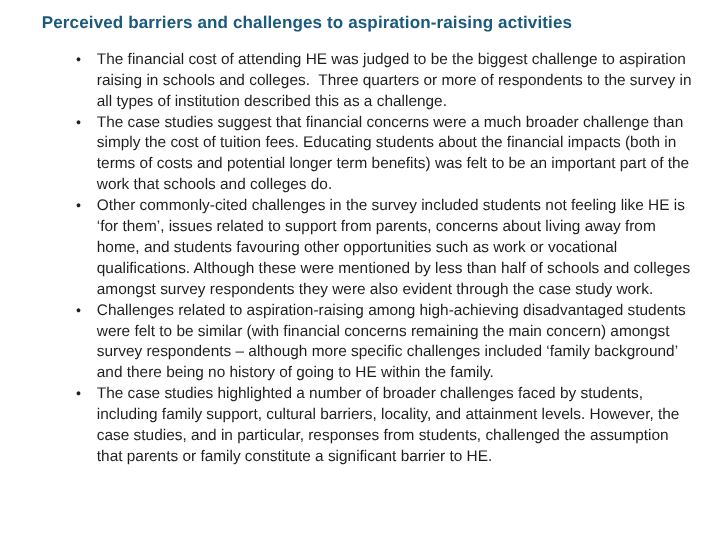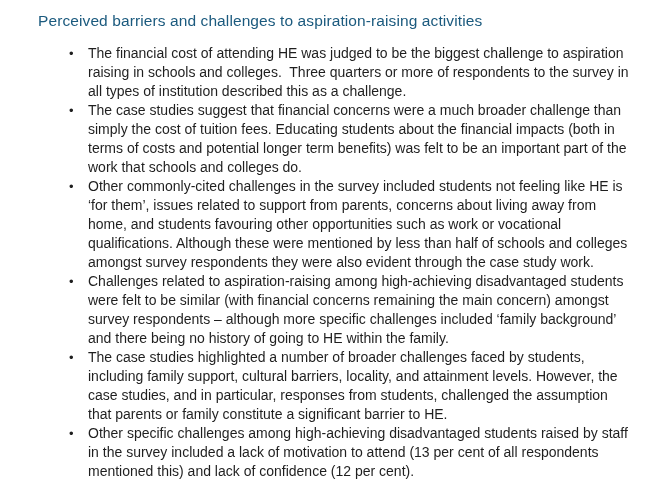--- a/index.html
+++ b/index.html
@@ -18,21 +18,21 @@
     box-sizing: border-box;
     width: 650px;
     height: 500px;
     padding: 10px 16px 0 38px;
     background: #ffffff;
   }
   .doc-title {
     margin: 0 0 13px 0;
     font-size: 15.5px;
     line-height: 21px;
-    font-weight: normal;
+    font-weight: bold;
     color: #1b5a7e;
     letter-spacing: 0.1px;
   }
   ul.bullet-list {
     margin: 0;
     padding: 0 0 0 50px;
     list-style: none;
   }
   ul.bullet-list li {
     position: relative;
@@ -58,15 +58,14 @@
 <body>
 
 <div class="doc-page">
   <h1 class="doc-title">Perceived barriers and challenges to aspiration-raising activities</h1>
   <ul class="bullet-list">
       <li>The financial cost of attending HE was judged to be the biggest challenge to aspiration raising in schools and colleges.  Three quarters or more of respondents to the survey in all types of institution described this as a challenge.</li>
       <li>The case studies suggest that financial concerns were a much broader challenge than simply the cost of tuition fees. Educating students about the financial impacts (both in terms of costs and potential longer term benefits) was felt to be an important part of the work that schools and colleges do.</li>
       <li>Other commonly-cited challenges in the survey included students not feeling like HE is ‘for them’, issues related to support from parents, concerns about living away from home, and students favouring other opportunities such as work or vocational qualifications. Although these were mentioned by less than half of schools and colleges amongst survey respondents they were also evident through the case study work.</li>
       <li>Challenges related to aspiration-raising among high-achieving disadvantaged students were felt to be similar (with financial concerns remaining the main concern) amongst survey respondents – although more specific challenges included ‘family background’ and there being no history of going to HE within the family.</li>
       <li>The case studies highlighted a number of broader challenges faced by students, including family support, cultural barriers, locality, and attainment levels. However, the case studies, and in particular, responses from students, challenged the assumption that parents or family constitute a significant barrier to HE.</li>
-      <li>Other specific challenges among high-achieving disadvantaged students raised by staff in the survey included a lack of motivation to attend (13 per cent of all respondents mentioned this) and lack of confidence (12 per cent).</li>
     </ul>
 </div>
 
 </body></html>

